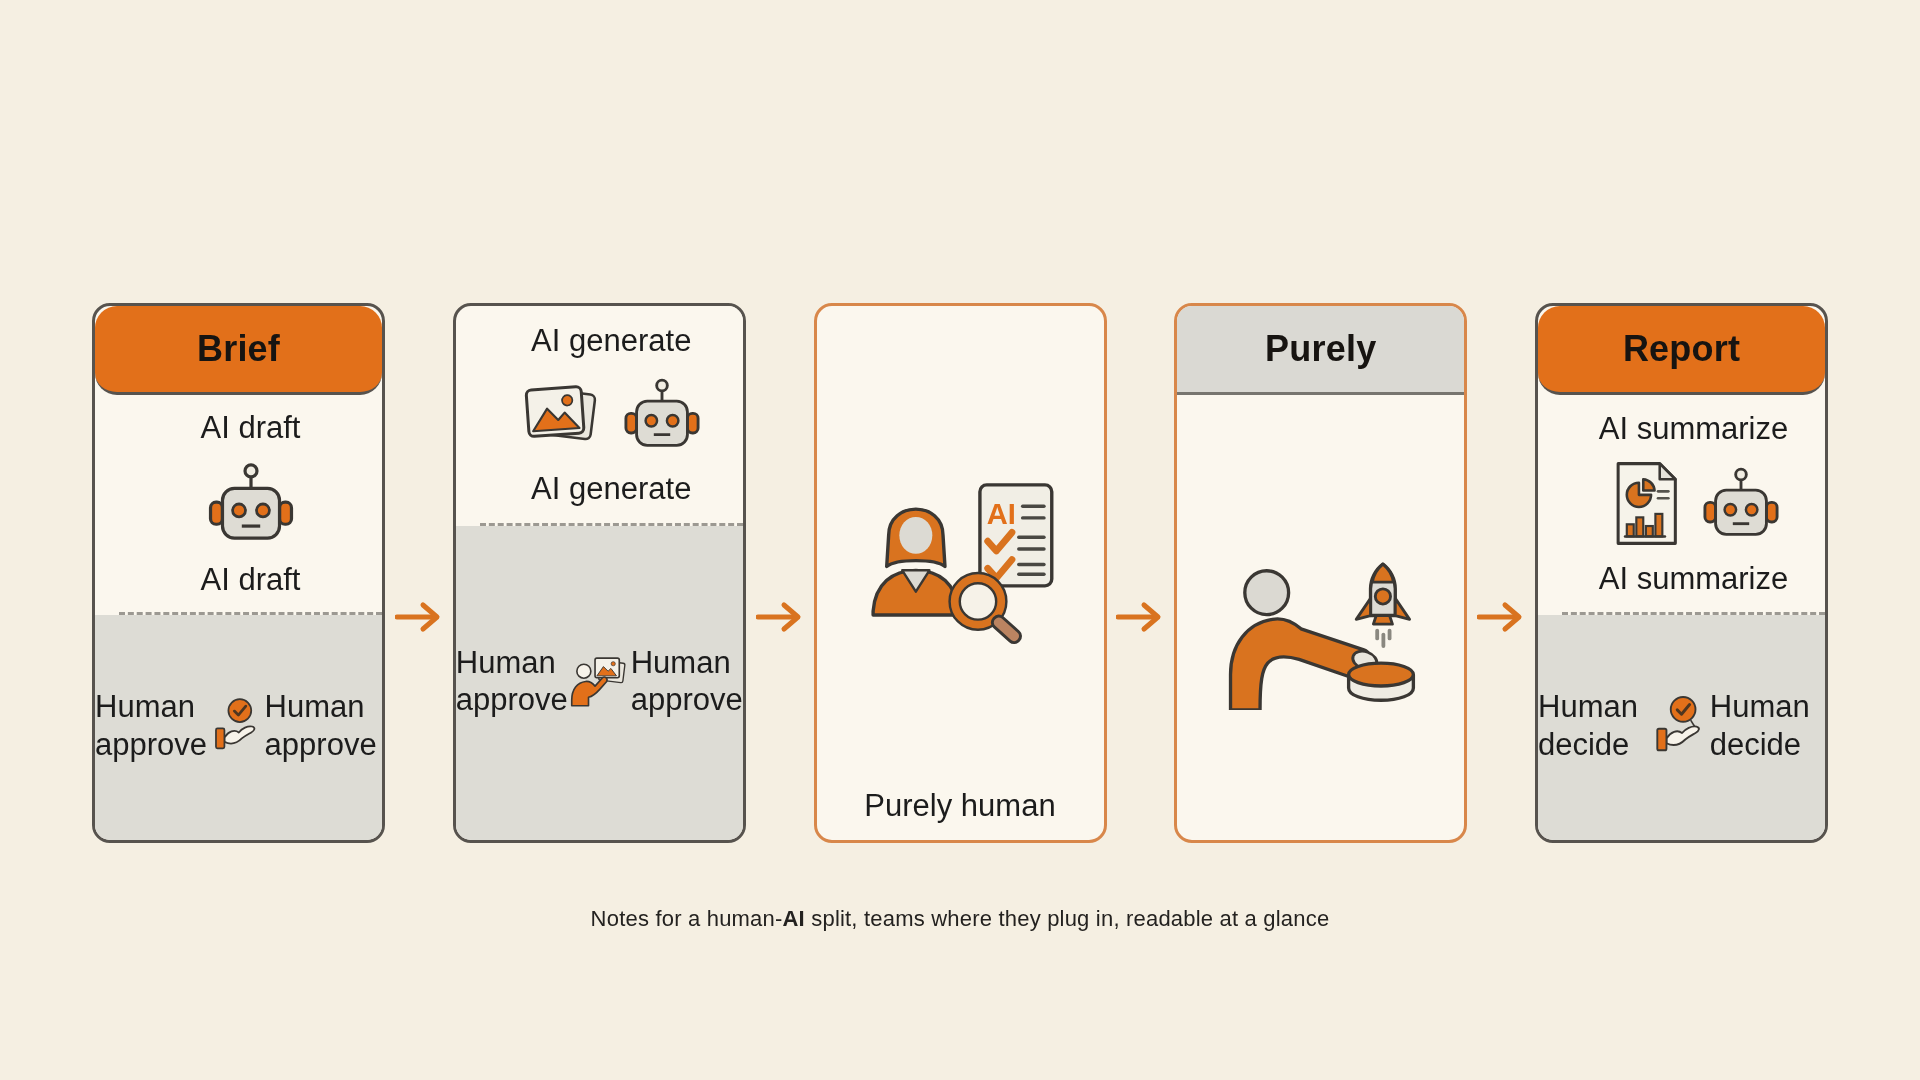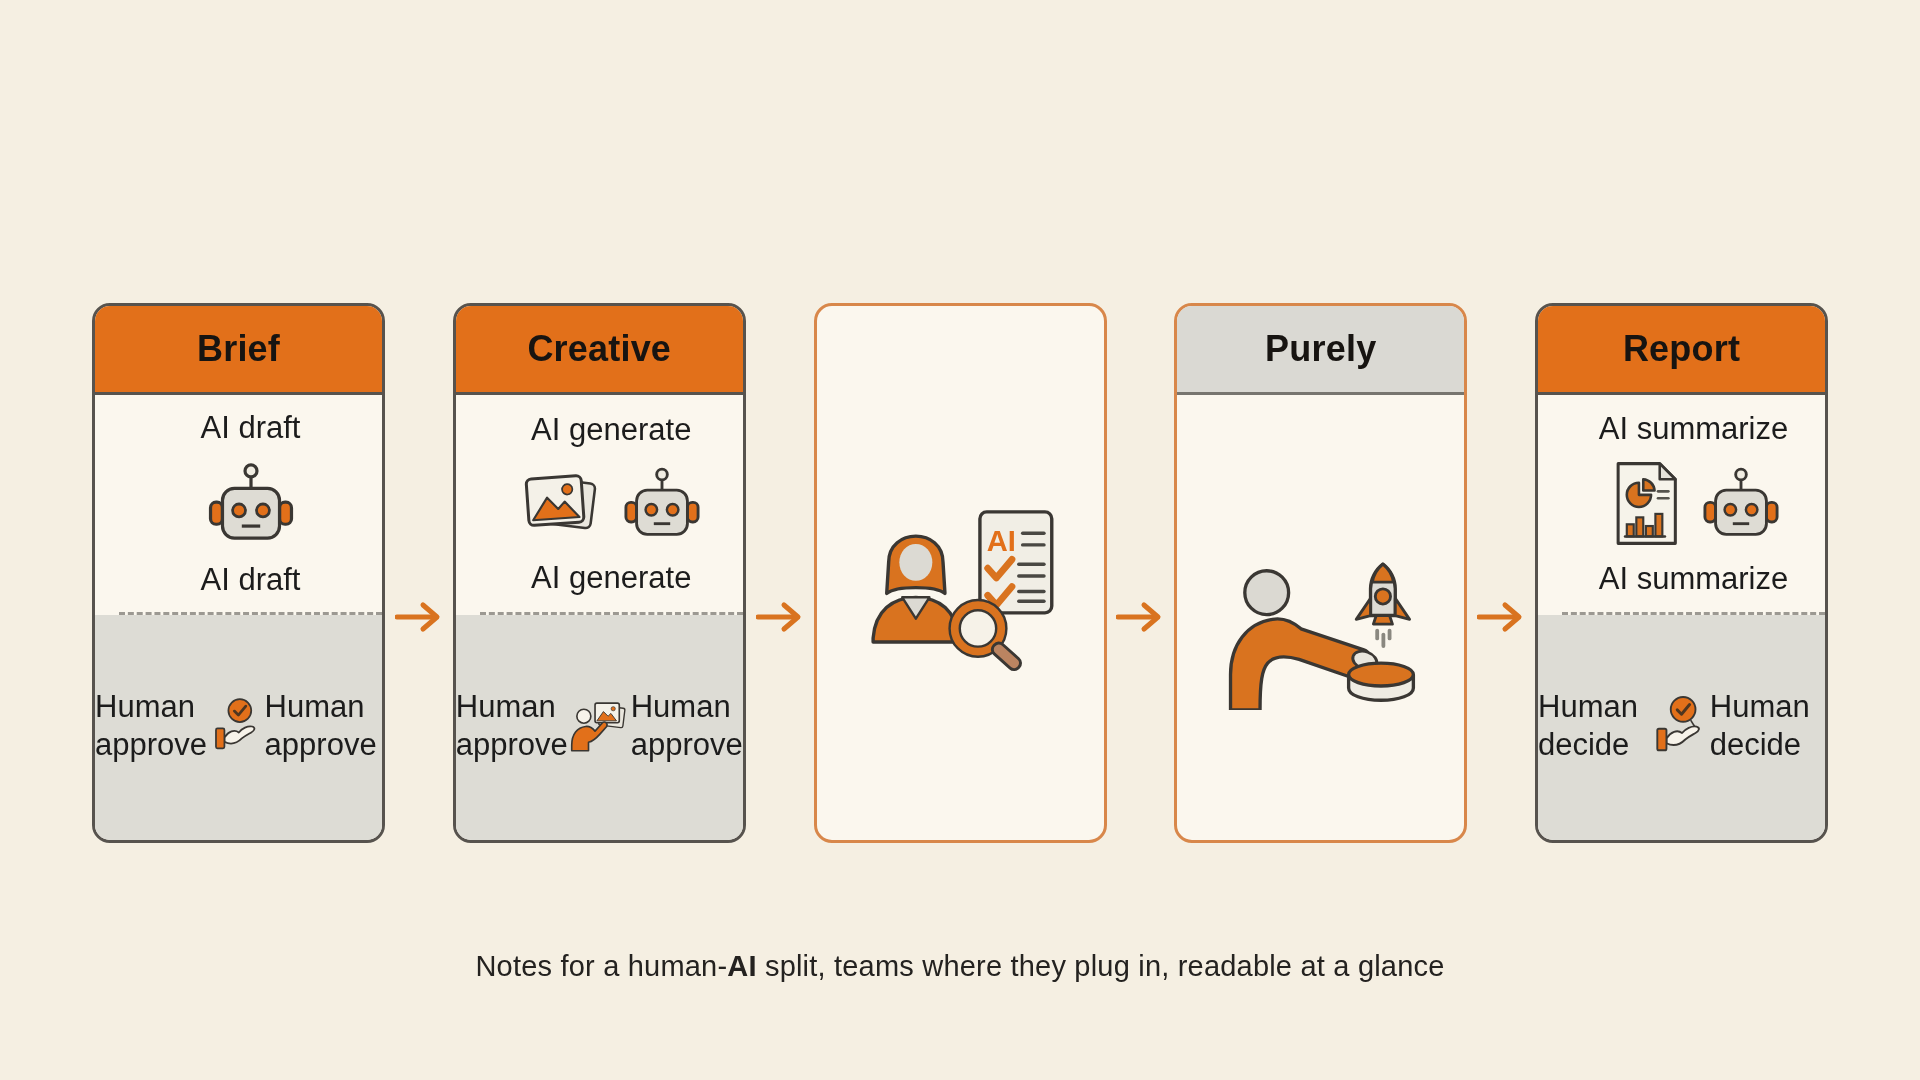--- a/index.html
+++ b/index.html
@@ -20,21 +20,21 @@
     display:flex;flex-direction:column;overflow:hidden;
     background:#FBF7EE;
   }
   .card.split{border:3px solid #57534E;}
   .card.solid{border:3px solid #D8874A;}
   .card-header{
     flex:0 0 86px;height:86px;
     display:flex;align-items:center;justify-content:center;
     font-weight:bold;font-size:36px;color:#171411;letter-spacing:0.2px;
   }
-  .split .card-header{background:#E2701A;border-bottom:3px solid #57534E;}
+  .split .card-header{background:#E2701A;border-bottom:3px solid #57534E;border-radius:22px;}
   .solid .card-header{background:#DAD9D3;border-bottom:3px solid #77756F;}
   .section-ai{
     flex:0 0 220px;height:220px;box-sizing:border-box;
     display:flex;flex-direction:column;align-items:center;justify-content:space-evenly;
     border-bottom:3px dashed #9C9992;
     background:#FBF7EE;padding:2px 11px;margin-left:24px;
   }
   .section-human{
     flex:1;background:#DDDCD5;
     display:flex;flex-direction:row;align-items:center;justify-content:space-evenly;
@@ -42,21 +42,21 @@
   }
   .label{font-size:31px;color:#1C1C1C;line-height:1.2;}
   .icon-row{display:flex;align-items:center;gap:16px;}
   .solid-body{flex:1;display:flex;flex-direction:column;}
   .solid-icon-area{flex:1;display:flex;align-items:center;justify-content:center;padding-top:36px;}
   .solid-label{text-align:center;margin-bottom:16px;}
   .arrow-cell{flex:1;display:flex;align-items:center;justify-content:center;}
   .arrow-cell svg{margin-top:88px;}
   .caption{
     position:absolute;left:0;right:0;top:906px;text-align:center;
-    font-size:29px;color:#242220;letter-spacing:0.2px;margin-top:44px;
+    font-size:22px;color:#242220;letter-spacing:0.2px;
   }
   .caption strong{font-weight:bold;}
 </style>
 </head>
 <body>
 
 <div class="flow">
 
   <div class="card split">
     <div class="card-header">Brief</div>
@@ -87,21 +87,20 @@
   </div>
 
   <div class="arrow-cell">
     <svg width="48" height="32" viewBox="0 0 48 32">
       <line x1="2" y1="16" x2="40" y2="16" stroke="#D9731F" stroke-width="5" stroke-linecap="round"></line>
       <path d="M28,4 L42,16 L28,28" fill="none" stroke="#D9731F" stroke-width="5" stroke-linecap="round" stroke-linejoin="round"></path>
     </svg>
   </div>
 
   <div class="card split">
-    <div class="card-header">Creative</div>
     <div class="section-ai">
       <div class="label">AI generate</div>
       <div class="icon-row">
         <svg width="86" height="76" viewBox="0 0 100 86">
           <rect x="24" y="16" width="62" height="52" rx="6" transform="rotate(7 55 42)" fill="#EAE7DE" stroke="#3A3733" stroke-width="3"></rect>
           <g transform="rotate(-4 42 40)">
             <rect x="10" y="12" width="64" height="54" rx="6" fill="#F4F1E8" stroke="#3A3733" stroke-width="3.5"></rect>
             <circle cx="57" cy="27" r="6" fill="#E2701A" stroke="#3A3733" stroke-width="2"></circle>
             <path d="M15,60 L33,35 L45,49 L53,41 L69,60 Z" fill="#E2701A" stroke="#3A3733" stroke-width="2.5" stroke-linejoin="round"></path>
           </g>
@@ -158,20 +157,21 @@
           <ellipse cx="54" cy="56" rx="17" ry="19" fill="#DCDAD3"></ellipse>
           <path d="M10,134 C12,106 30,92 54,92 C78,92 96,106 98,134 L98,138 L10,138 Z" fill="#D9731F" stroke="#3A3733" stroke-width="3.5" stroke-linejoin="round"></path>
           <path d="M40,92 L54,114 L68,92 Z" fill="#DCDAD3" stroke="#3A3733" stroke-width="2.5" stroke-linejoin="round"></path>
           <circle cx="118" cy="124" r="24" fill="#F6F2E8" stroke="#3A3733" stroke-width="13"></circle>
           <circle cx="118" cy="124" r="24" fill="none" stroke="#D9731F" stroke-width="8"></circle>
           <g transform="rotate(42 135 141)">
             <rect x="135" y="135" width="34" height="13" rx="6" fill="#BB8461" stroke="#3A3733" stroke-width="3"></rect>
           </g>
         </svg>
       </div>
+      <div class="solid-label label">Purely human</div>
     </div>
   </div>
 
   <div class="arrow-cell">
     <svg width="48" height="32" viewBox="0 0 48 32">
       <line x1="2" y1="16" x2="40" y2="16" stroke="#D9731F" stroke-width="5" stroke-linecap="round"></line>
       <path d="M28,4 L42,16 L28,28" fill="none" stroke="#D9731F" stroke-width="5" stroke-linecap="round" stroke-linejoin="round"></path>
     </svg>
   </div>
 

